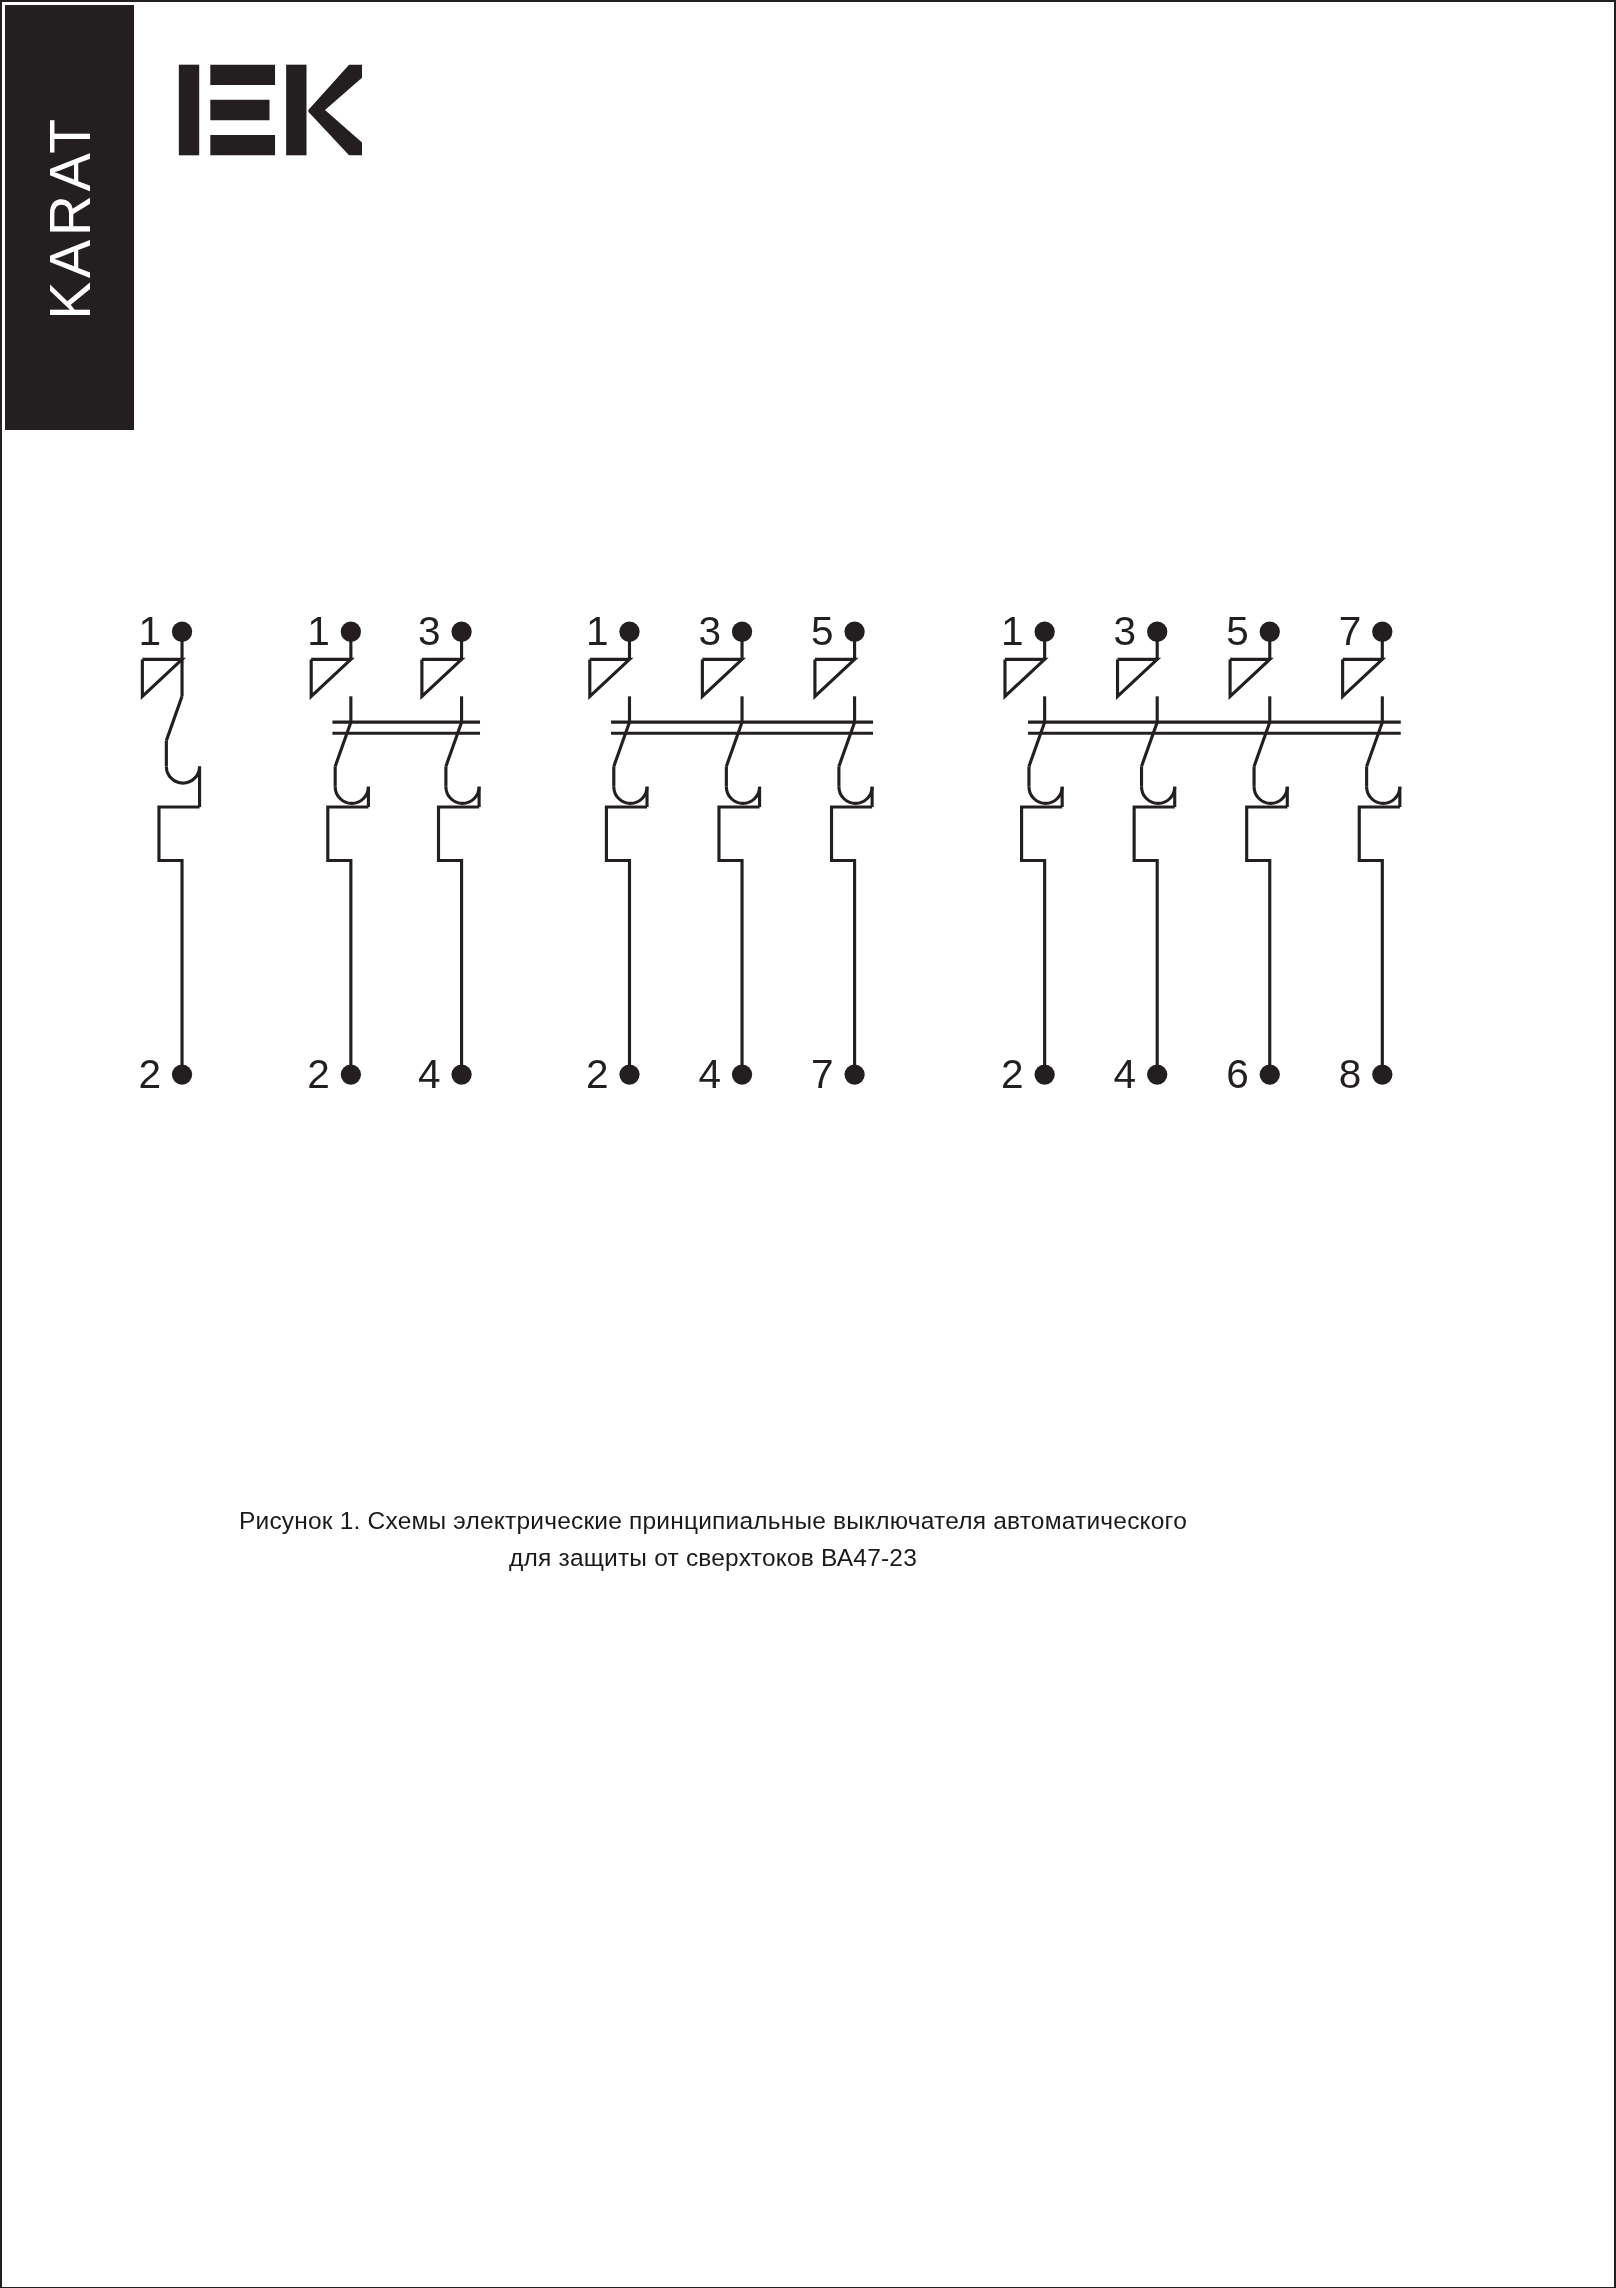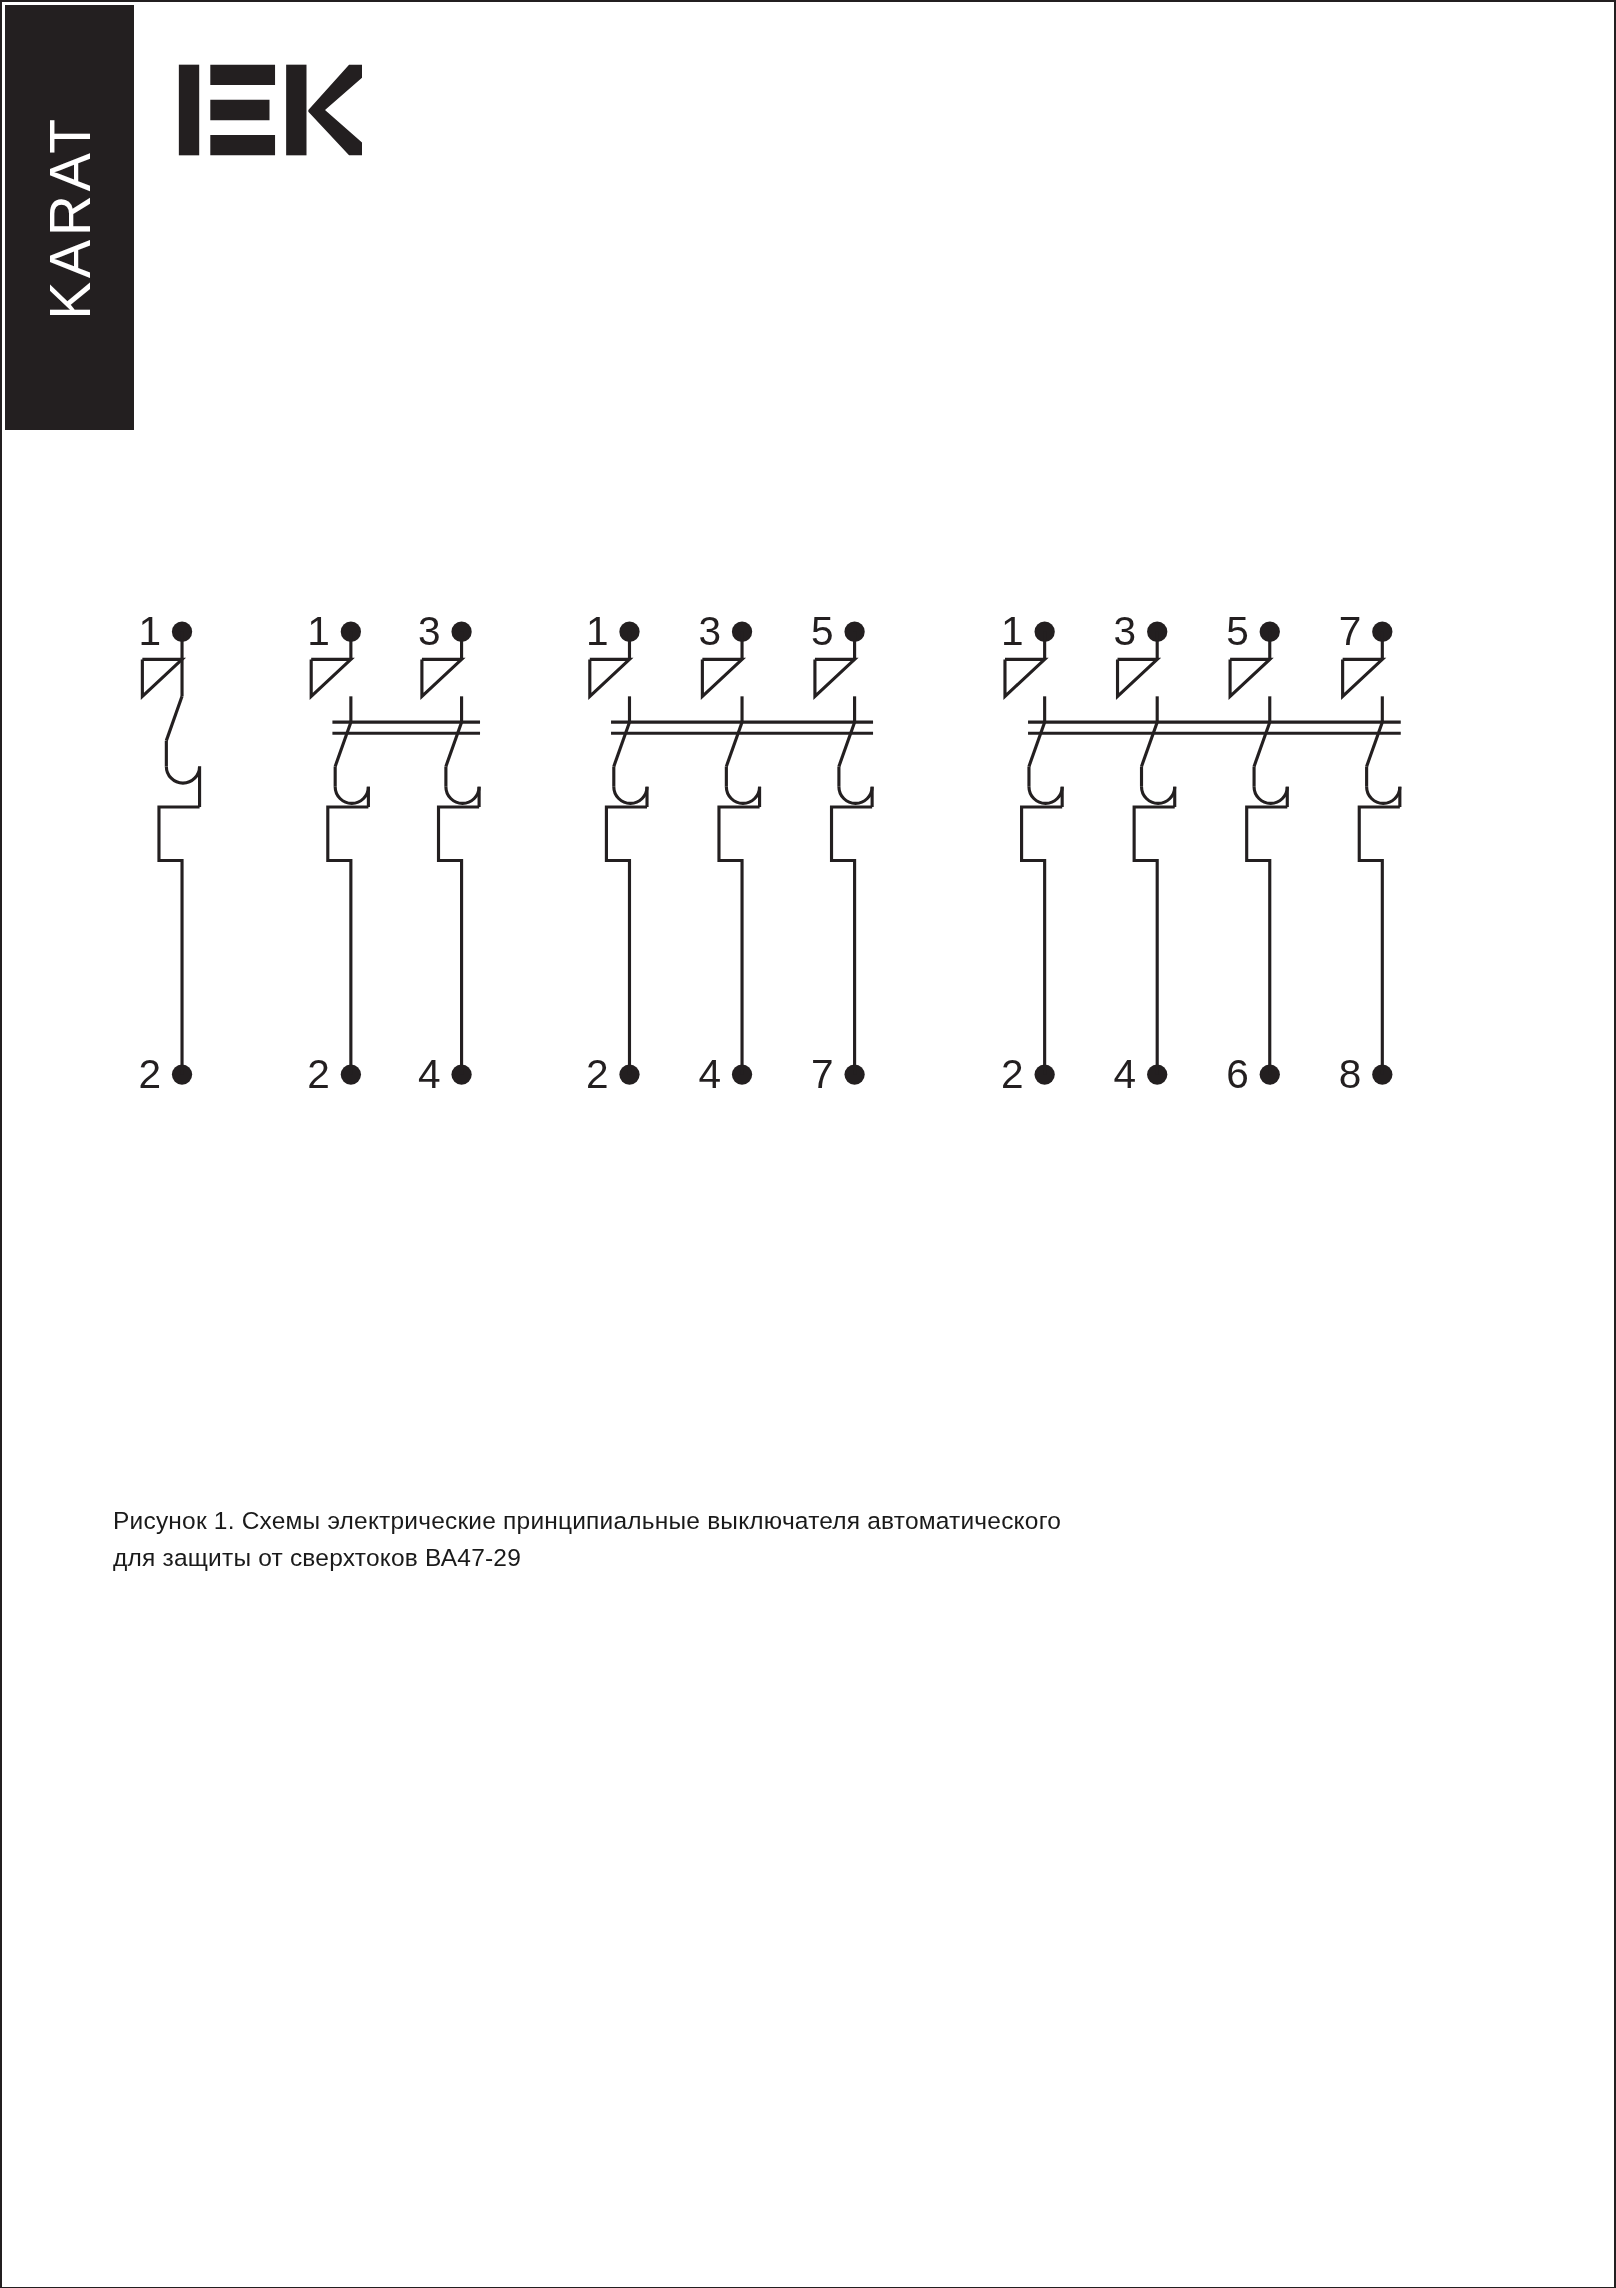--- a/index.html
+++ b/index.html
@@ -75,20 +75,21 @@
   
   #caption {
     position: absolute;
     left: 111px;
     top: 1500px;
     width: 1200px;
     font-size: 24.5px;
     line-height: 37px;
     color: #1a1a1a;
     font-family: "Liberation Sans", sans-serif;
+    text-align: center;
   }
   #caption .line {
     display: block;
     white-space: pre;
     letter-spacing: 0.2px;
   }
 </style>
 </head>
 <body>
 
@@ -263,17 +264,17 @@
         <text x="1087" y="536" font-family="Liberation Sans, sans-serif" font-size="44" fill="#231f20" stroke="none" text-anchor="middle">4</text>
         <text x="1209" y="536" font-family="Liberation Sans, sans-serif" font-size="44" fill="#231f20" stroke="none" text-anchor="middle">6</text>
         <text x="1331" y="536" font-family="Liberation Sans, sans-serif" font-size="44" fill="#231f20" stroke="none" text-anchor="middle">8</text>
 
       </g>
     </svg>
   </div>
 
   <div id="caption">
     <span class="line">Рисунок 1. Схемы электрические принципиальные выключателя автоматического</span>
-    <span class="line">для защиты от сверхтоков ВА47-29</span>
+    <span class="line">для защиты от сверхтоков ВА47-23</span>
   </div>
 
 </div>
 
 
 </body></html>

